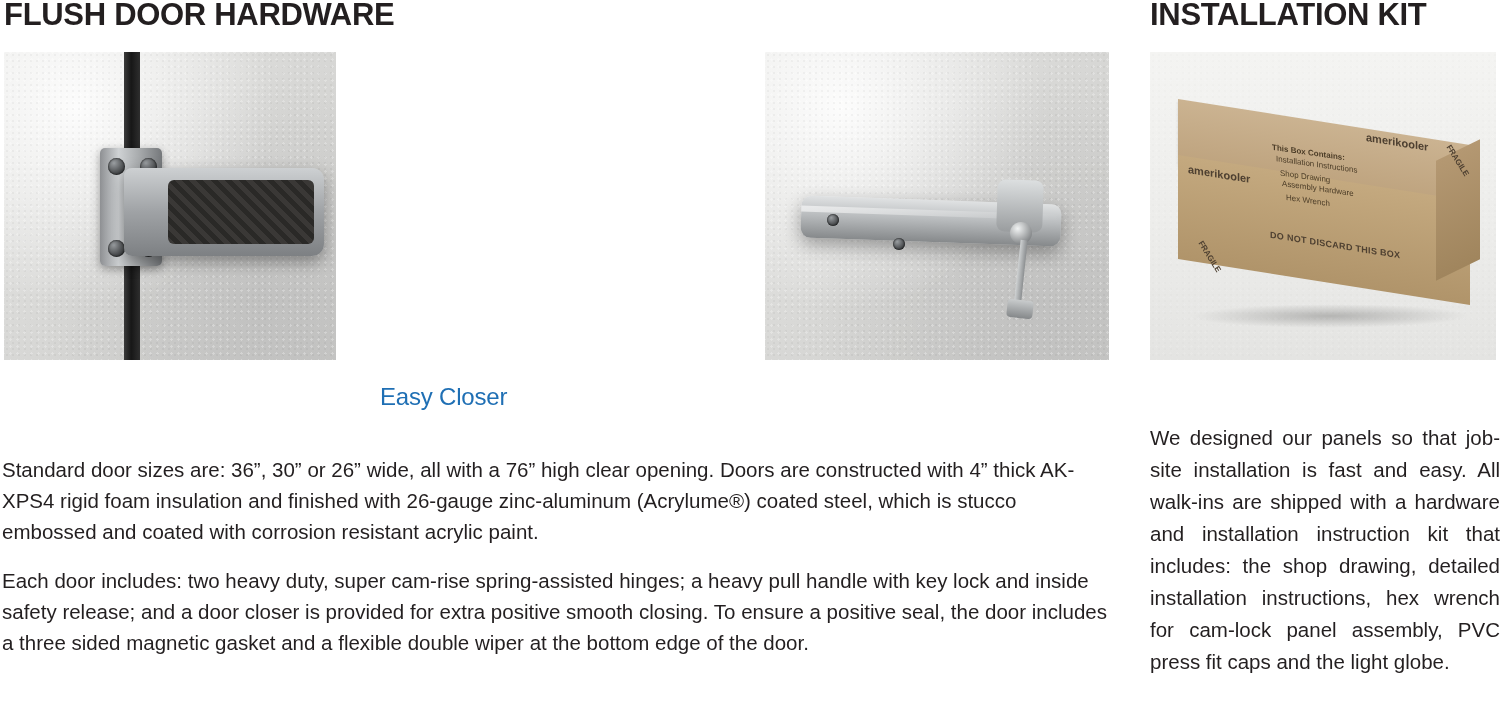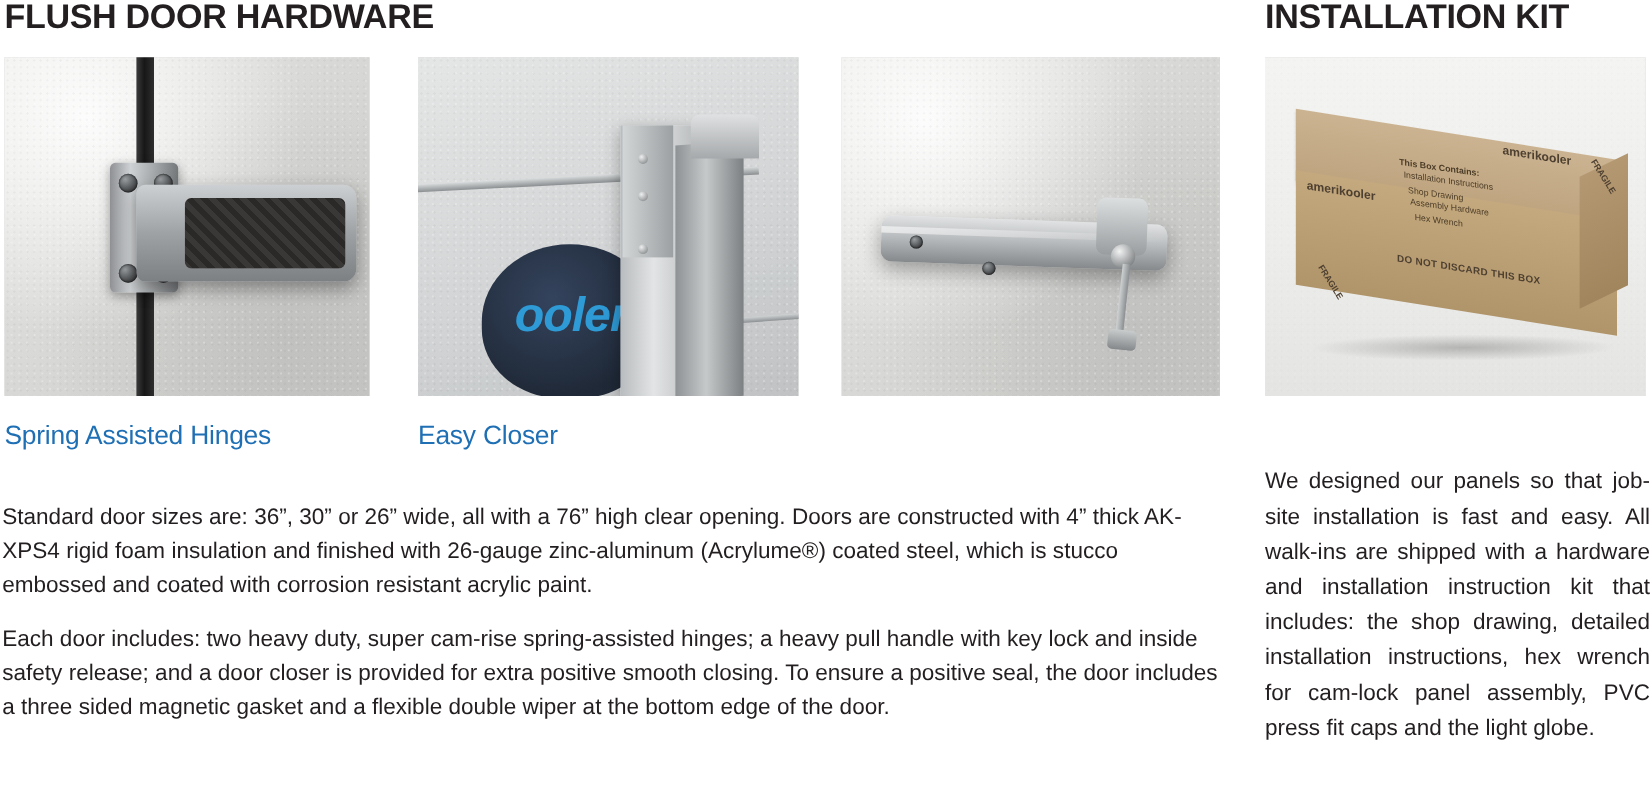--- a/index.html
+++ b/index.html
@@ -298,34 +298,20 @@
       <div class="p1-hingeplate"></div>
       <div class="p1-bolt" style="left:104px; top:106px;"></div>
       <div class="p1-bolt" style="left:136px; top:106px;"></div>
       <div class="p1-bolt" style="left:104px; top:188px;"></div>
       <div class="p1-bolt" style="left:136px; top:188px;"></div>
       <div class="p1-arm">
         <div class="p1-tread"></div>
       </div>
     </div>
 
-    <div class="photo photo-2">
-      <div class="wall p2-wall"></div>
-      <div class="p2-logo"></div>
-      <div class="p2-logo-text">ooler</div>
-      <div class="p2-rod"></div>
-      <div class="p2-rod2"></div>
-      <div class="p2-box"></div>
-      <div class="p2-box2"></div>
-      <div class="p2-bracket"></div>
-      <div class="p2-cap"></div>
-      <div class="p2-screw" style="left:200px; top:88px;"></div>
-      <div class="p2-screw" style="left:200px; top:122px;"></div>
-      <div class="p2-screw" style="left:200px; top:170px;"></div>
-    </div>
 
     <div class="photo photo-3">
       <div class="wall"></div>
       <div class="p3-handle"></div>
       <div class="p3-lock"></div>
       <div class="p3-cyl"></div>
       <div class="p3-key"></div>
       <div class="p3-keyhead"></div>
       <div class="p1-bolt" style="left:62px; top:162px; width:12px; height:12px;"></div>
       <div class="p1-bolt" style="left:128px; top:186px; width:12px; height:12px;"></div>
@@ -347,21 +333,20 @@
       <div class="p4-text" style="left:132px; top:132px;">Assembly Hardware</div>
       <div class="p4-text" style="left:136px; top:144px;">Hex Wrench</div>
 
       <div class="p4-discard">DO NOT DISCARD THIS BOX</div>
 
       <div class="p4-fragile" style="left:42px; top:200px; transform: rotate(58deg);">FRAGILE</div>
       <div class="p4-fragile" style="left:290px; top:104px; transform: rotate(58deg);">FRAGILE</div>
     </div>
   </div>
 
-  <div class="caption cap-1">Spring Assisted Hinges</div>
   <div class="caption cap-2">Easy Closer</div>
 
   <div class="left-body">
     <p>Standard door sizes are: 36”, 30” or 26” wide, all with a 76” high clear opening. Doors are constructed with 4” thick AK-XPS4 rigid foam insulation and finished with 26-gauge zinc-aluminum (Acrylume®) coated steel, which is stucco embossed and coated with corrosion resistant acrylic paint.</p>
     <p>Each door includes: two heavy duty, super cam-rise spring-assisted hinges;  a heavy pull handle with key lock and inside safety release; and a door closer is provided for extra positive smooth closing. To ensure a positive seal, the door includes a three sided magnetic gasket and a flexible double wiper at the bottom edge of the door.</p>
   </div>
 
   <div class="right-body">
     <p>We designed our panels so that job-site installation is fast and easy. All walk-ins are shipped with a hardware and installation instruction kit that includes: the shop drawing, detailed installation instructions, hex wrench for cam-lock panel assembly, PVC press fit caps and the light globe.</p>
   </div>

